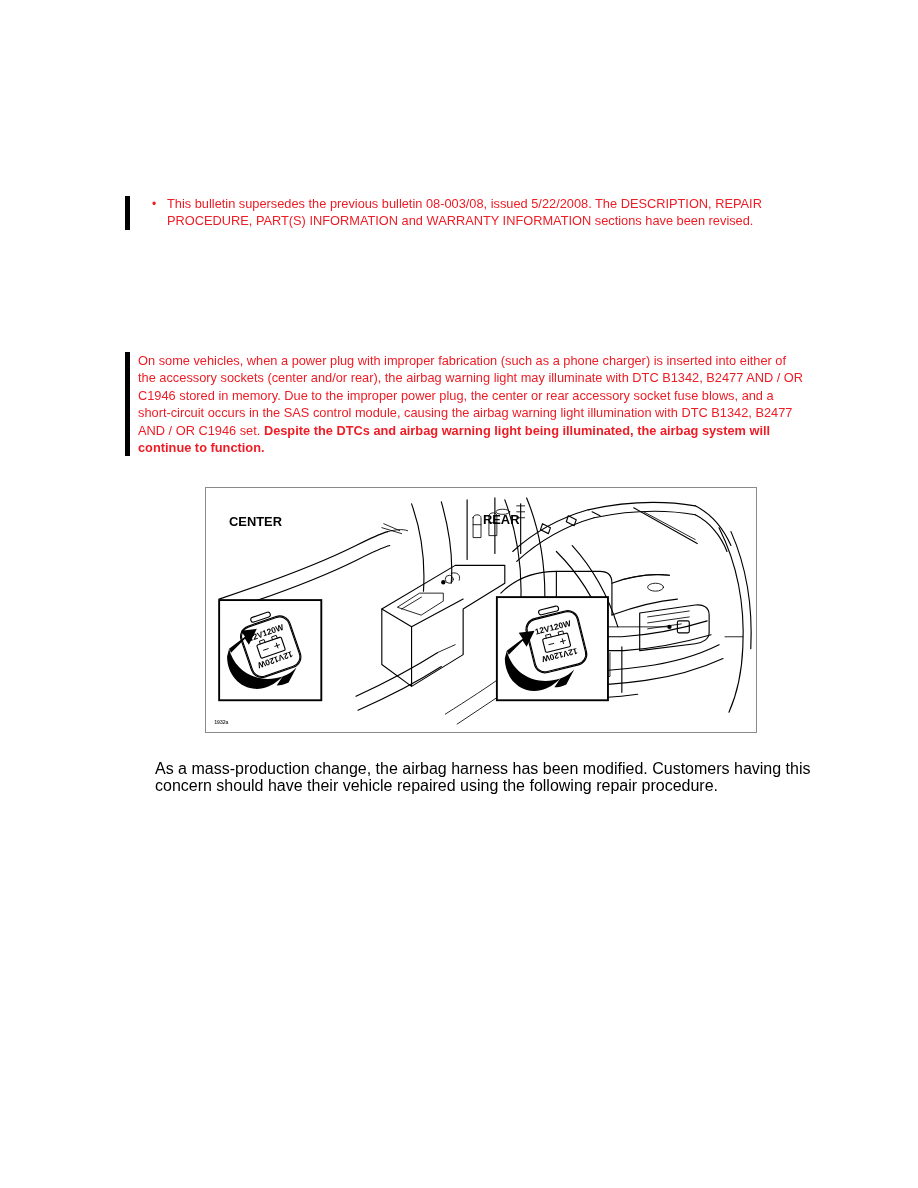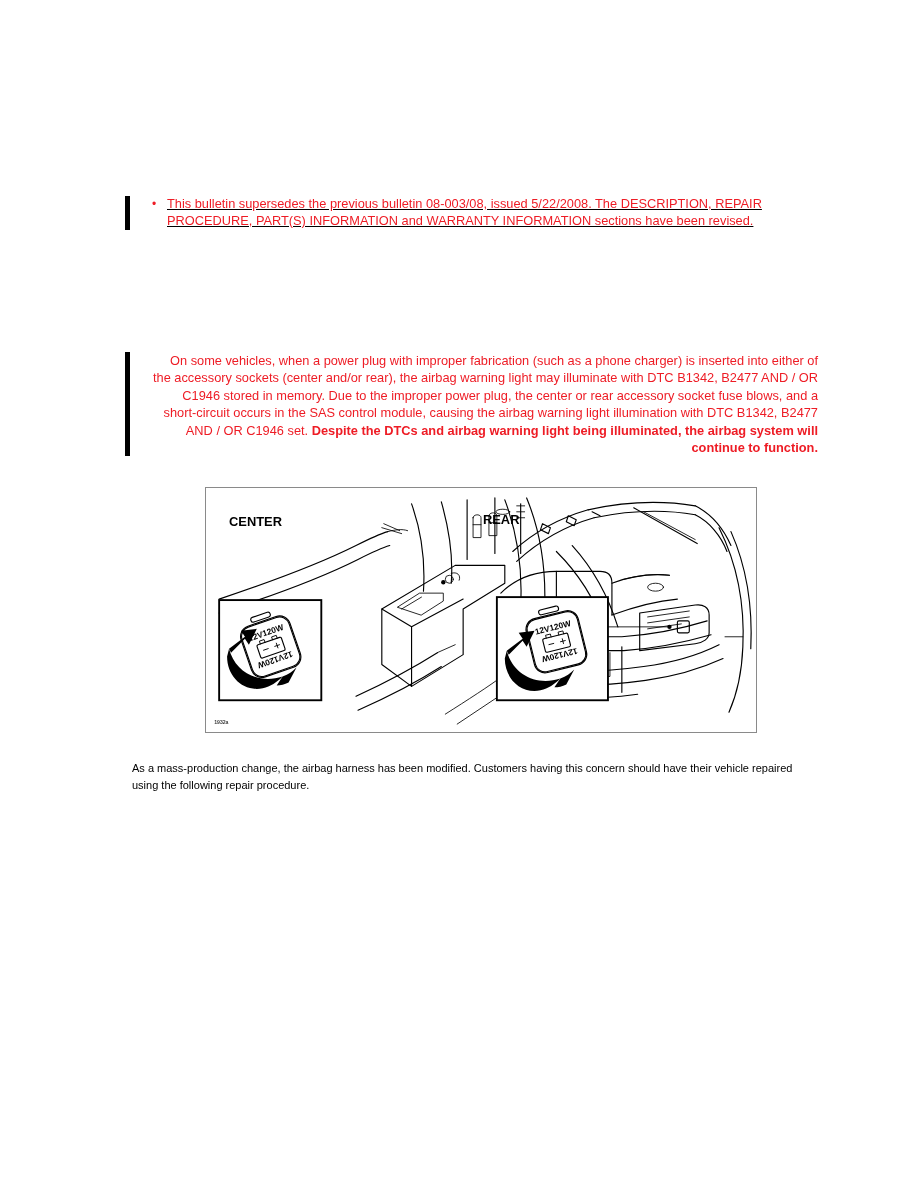--- a/index.html
+++ b/index.html
@@ -26,21 +26,20 @@
     width: 5px;
     background: #000000;
     flex: 0 0 5px;
   }
 
   
   #revision-notice {
     left: 125px;
     top: 196px;
     width: 690px;
-    text-decoration: underline;
   }
   .bullet-list {
     list-style: none;
     margin: 0;
     padding: 0 0 0 20px;
     color: #ee1c25;
     font-size: 12.8px;
     line-height: 16.6px;
   }
   .bullet-list li {
@@ -58,26 +57,26 @@
     line-height: 16.6px;
   }
 
   
   #description-block {
     left: 125px;
     top: 352px;
     width: 695px;
   }
   .desc-text {
-    padding-left: 20px;
+    padding-left: 8px;
     color: #ee1c25;
     font-size: 12.8px;
     line-height: 17.4px;
     max-width: 668px;
-    text-align: right;
+    text-align: left;
   }
   .desc-text b {
     font-weight: bold;
   }
 
   
   #illustration-figure {
     position: absolute;
     left: 205px;
     top: 487px;
@@ -127,25 +126,25 @@
   .callout-box {
     fill: #ffffff;
     stroke: #000000;
     stroke-width: 1.9;
   }
   .solid-blk { fill: #000000; stroke: none; }
 
   
   #closing-paragraph {
     position: absolute;
-    left: 132px;
+    left: 155px;
     top: 760px;
     width: 672px;
     color: #000000;
-    font-size: 11px;
+    font-size: 16px;
     line-height: 17.2px;
   }
 </style>
 </head>
 <body>
 
 <div class="change-block" id="revision-notice">
   <div class="change-bar"></div>
   <ul class="bullet-list">
     <li>This bulletin supersedes the previous bulletin 08-003/08, issued 5/22/2008. The DESCRIPTION, REPAIR PROCEDURE, PART(S) INFORMATION and WARRANTY INFORMATION sections have been revised.</li>

